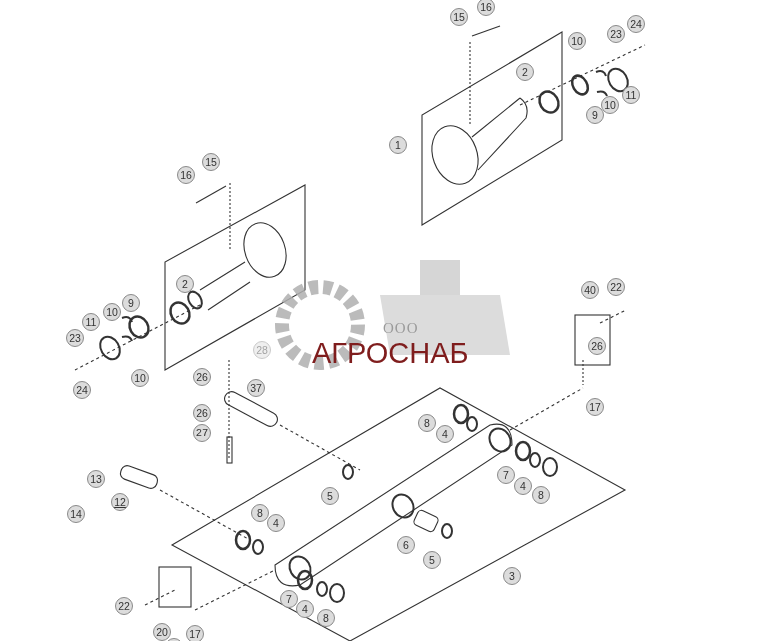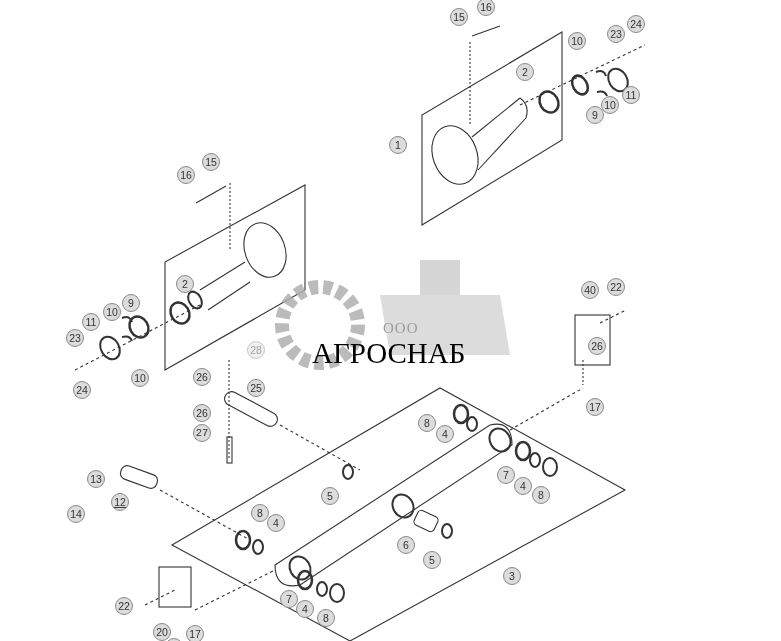--- a/index.html
+++ b/index.html
@@ -4,21 +4,21 @@
 <style>
   html,body{margin:0;padding:0;background:#ffffff;}
   body{width:781px;height:641px;position:relative;overflow:hidden;font-family:"Liberation Sans",sans-serif;}
   #diagram{position:absolute;left:0;top:0;width:781px;height:641px;}
   .callout{position:absolute;width:18px;height:18px;margin-left:-9px;margin-top:-9px;border-radius:50%;
     background:#dcdcdc;border:1px solid #8a8a8a;box-sizing:border-box;font-size:10.5px;color:#333;
     display:flex;align-items:center;justify-content:center;line-height:1;cursor:pointer;}
   .callout.faded{opacity:0.45;}
   .wm{position:absolute;left:270px;top:255px;width:250px;height:130px;}
   .wm-ooo{position:absolute;left:383px;top:320px;font-family:"Liberation Serif",serif;font-size:15px;color:#9a9a9a;letter-spacing:1px;}
-  .wm-name{position:absolute;left:312px;top:337px;font-family:Liberation Serif, serif;font-size:29px;color:#000000;letter-spacing:0px;}
+  .wm-name{position:absolute;left:312px;top:337px;font-family:Liberation Sans, sans-serif;font-size:29px;color:#7f1d1d;letter-spacing:0px;}
 </style>
 </head>
 <body>
 
 <svg id="diagram" width="781" height="641" viewBox="0 0 781 641" xmlns="http://www.w3.org/2000/svg">
   <g fill="none" stroke="#333" stroke-width="1.1">
 
     <polygon points="422,225 562,140 562,32 422,115"></polygon>
 
     <ellipse cx="455" cy="155" rx="22" ry="30" transform="rotate(-20 455 155)"></ellipse>
@@ -107,25 +107,25 @@
     <div class="callout" style="left: 211px; top: 162px;">15</div>
     <div class="callout" style="left: 186px; top: 175px;">16</div>
     <div class="callout" style="left: 185px; top: 284px;">2</div>
     <div class="callout" style="left: 590px; top: 290px;">40</div>
     <div class="callout" style="left: 616px; top: 287px;">22</div>
     <div class="callout" style="left: 131px; top: 303px;">9</div>
     <div class="callout" style="left: 112px; top: 312px;">10</div>
     <div class="callout" style="left: 91px; top: 322px;">11</div>
     <div class="callout" style="left: 75px; top: 338px;">23</div>
     <div class="callout" style="left: 597px; top: 346px;">26</div>
-    <div class="callout faded" style="left: 256px; top: 350px;">28</div>
+    <div class="callout faded" style="left: 262px; top: 350px;">28</div>
     <div class="callout" style="left: 140px; top: 378px;">10</div>
     <div class="callout" style="left: 202px; top: 377px;">26</div>
     <div class="callout" style="left: 82px; top: 390px;">24</div>
-    <div class="callout" style="left: 256px; top: 388px;">25</div>
+    <div class="callout" style="left: 256px; top: 388px;">37</div>
     <div class="callout" style="left: 595px; top: 407px;">17</div>
     <div class="callout" style="left: 202px; top: 413px;">26</div>
     <div class="callout" style="left: 427px; top: 423px;">8</div>
     <div class="callout" style="left: 202px; top: 433px; font-family: Liberation Mono, monospace;">27</div>
     <div class="callout" style="left: 445px; top: 434px;">4</div>
     <div class="callout" style="left: 76px; top: 465px; margin-top: 40px;">14</div>
     <div class="callout" style="left: 506px; top: 475px;">7</div>
     <div class="callout" style="left: 96px; top: 479px; text-align: right;">13</div>
     <div class="callout" style="left: 523px; top: 486px;">4</div>
     <div class="callout" style="left: 330px; top: 496px;">5</div>

